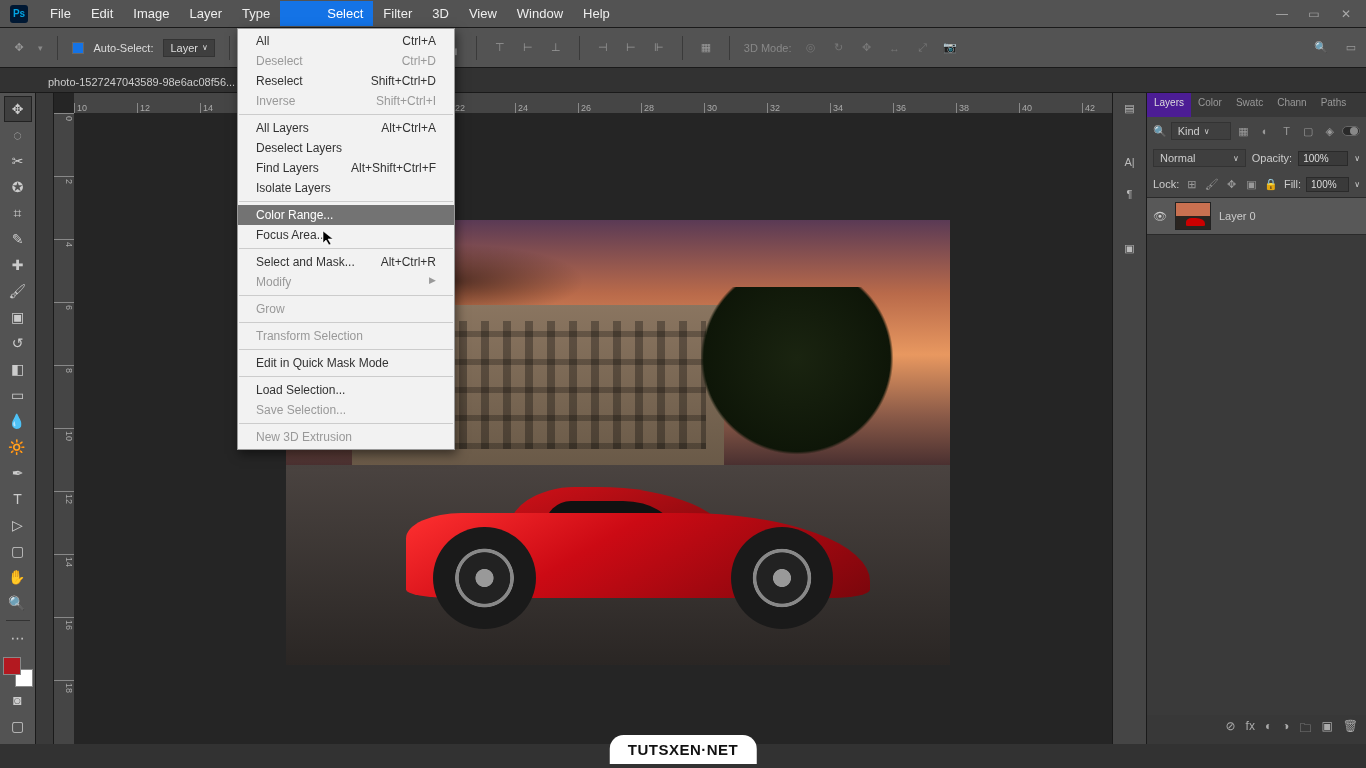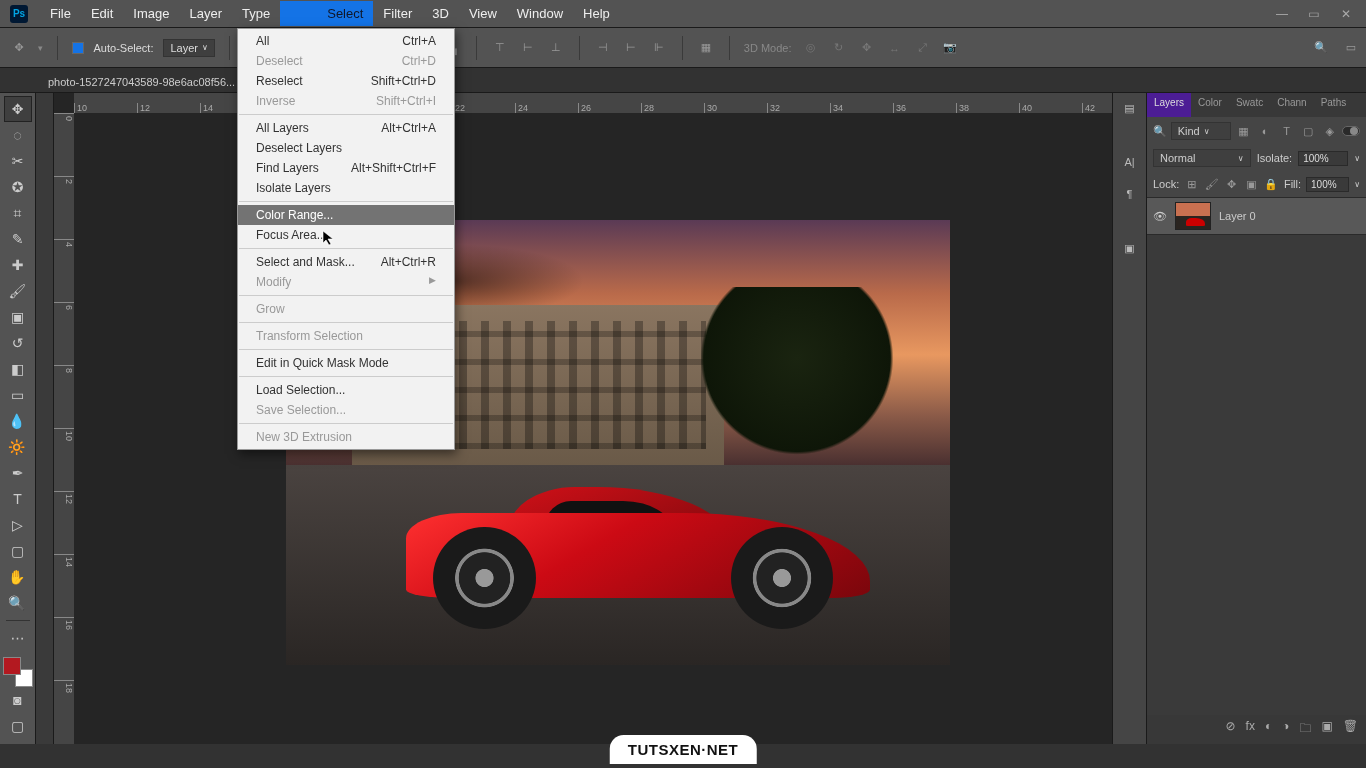--- a/index.html
+++ b/index.html
@@ -1,21 +1,21 @@
 <!DOCTYPE html>
 <html><head>
 <meta charset="utf-8">
 <style>
 * { margin: 0; padding: 0; box-sizing: border-box; user-select: none; }
 body { font-family: "Segoe UI", Arial, sans-serif; font-size: 11px; background: #323232; color: #ccc; width: 1366px; height: 768px; overflow: hidden; position: relative; }
 .titlebar { height: 28px; background: #535353; display: flex; align-items: center; padding-left: 10px; border-bottom: 1px solid #1a1a1a;}
 .ps-icon { width: 18px; height: 18px; background: #001833; border-radius: 3px; display: flex; align-items: center; justify-content: center; color: #00a4e4; font-weight: bold; font-size: 10px; margin-right: 12px; }
 .menubar { display: flex; align-items: center; height: 100%; }
 .menubar-item { padding: 5px 10px; color: #eee; cursor: pointer; font-size: 13px; }
-.menubar-item.active { background: #1473e6; color: #0f172a; padding-left: 47px; }
+.menubar-item.active { background: #1473e6; color: #ffffff; padding-left: 47px; }
 .win-controls { margin-left: auto; display: flex; gap: 12px; padding-right: 10px; color: #aaa; font-size: 12px;}
 .win-btn { width: 20px; text-align: center; cursor: pointer;}
 .optionsbar { height: 40px; background: #535353; display: flex; align-items: center; padding-left: 10px; border-bottom: 1px solid #1a1a1a; gap: 10px; color: #ddd; font-size: 11px;}
 .dropdown { background: #3f3f3f; border: 1px solid #333; padding: 2px 6px; display: inline-flex; align-items: center; gap: 4px;}
 .chk { width: 12px; height: 12px; background: #2a2a2a; border: 1px solid #666; display: inline-block;}
 .chk.on { background: #1473e6;}
 .divider { width: 1px; height: 24px; background: #3a3a3a; margin: 0 4px;}
 .opt-icon { width: 18px; height: 18px; display: inline-flex; align-items: center; justify-content: center; color: #999;}
 .tabbar { height: 25px; background: #323232; display: flex; align-items: flex-end; padding-left: 38px; border-bottom: 1px solid #1a1a1a;}
 .doc-tab { padding: 4px 10px; background: #323232; color: #ccc; font-size: 11px;}
@@ -258,21 +258,21 @@
       <span class="opt-icon">T</span>
       <span class="opt-icon">▢</span>
       <span class="opt-icon">◈</span>
       <span style="margin-left:auto" class="toggle"></span>
     </div>
     <div class="layer-row2">
       <span class="dropdown" style="flex:1">
         <span>Normal</span>
           <span style="font-size:8px;margin-left:auto">∨</span>
       </span>
-      <span>Isolate:</span>
+      <span>Opacity:</span>
       <span class="mini-inp">100%</span>
       <span style="font-size:8px">∨</span>
     </div>
     <div class="lock-row">
       <span>Lock:</span>
       <span class="opt-icon">⊞</span>
       <span class="opt-icon">🖌</span>
       <span class="opt-icon">✥</span>
       <span class="opt-icon">▣</span>
       <span class="opt-icon">🔒</span>

